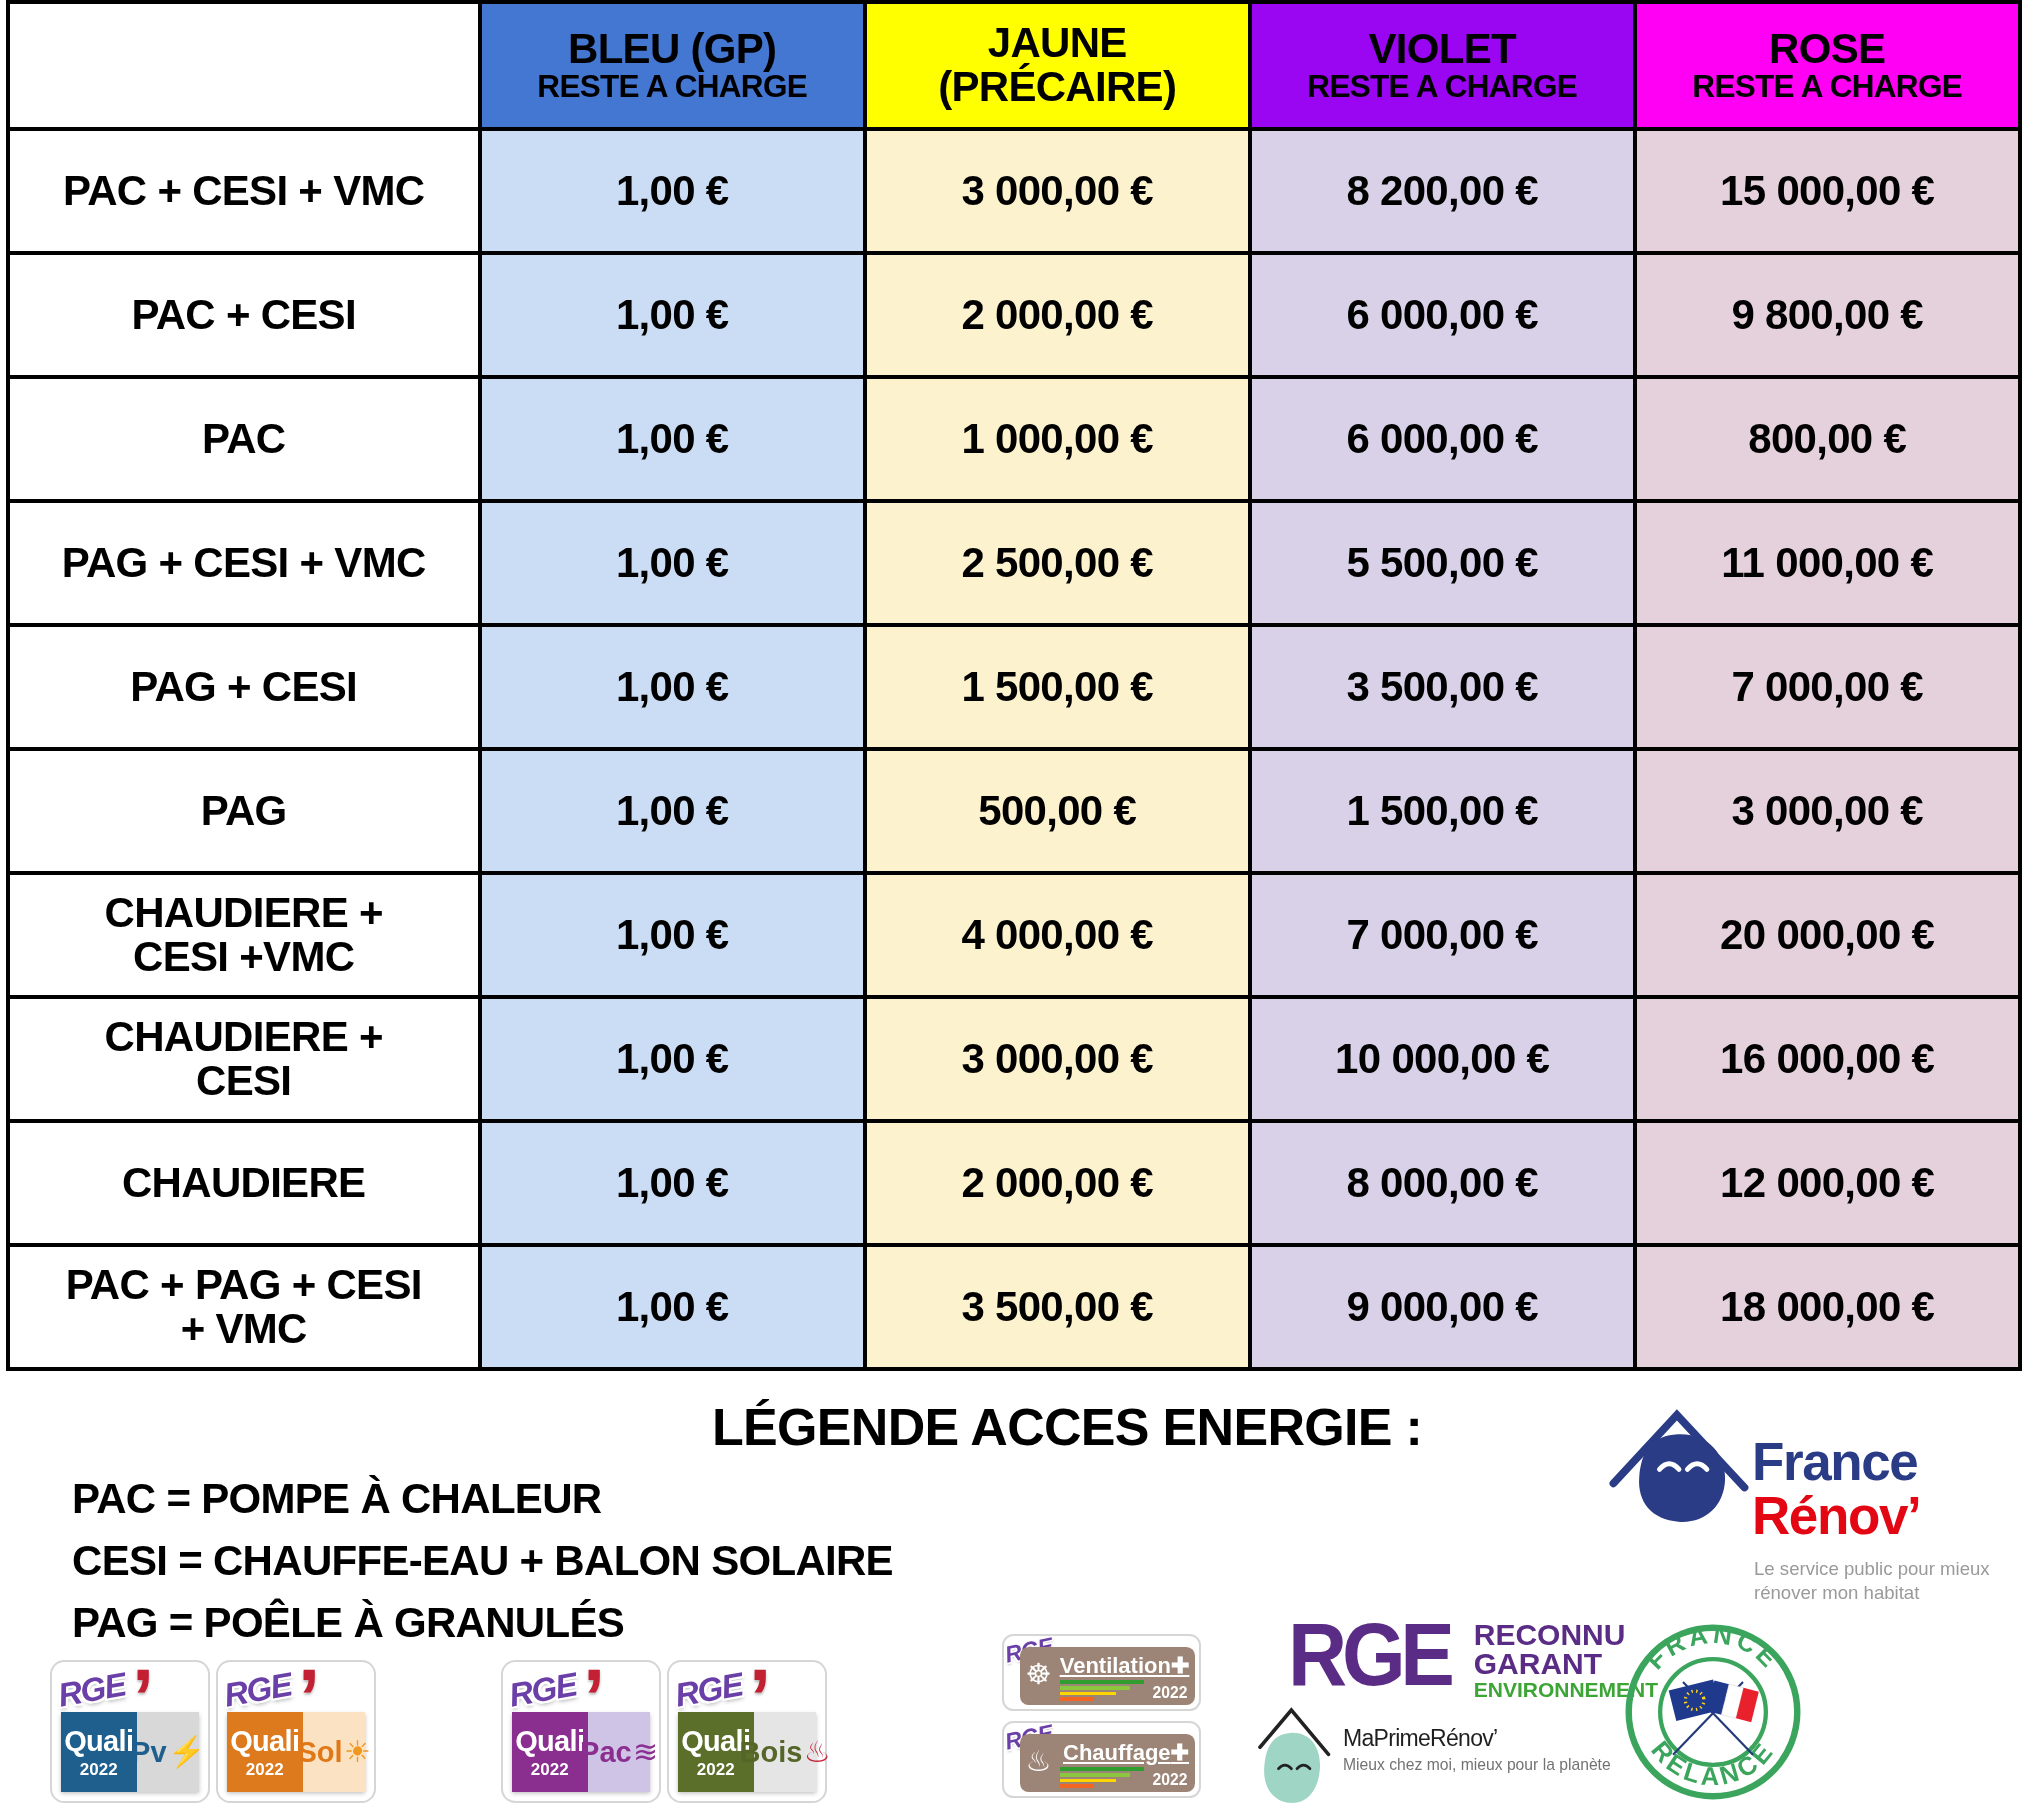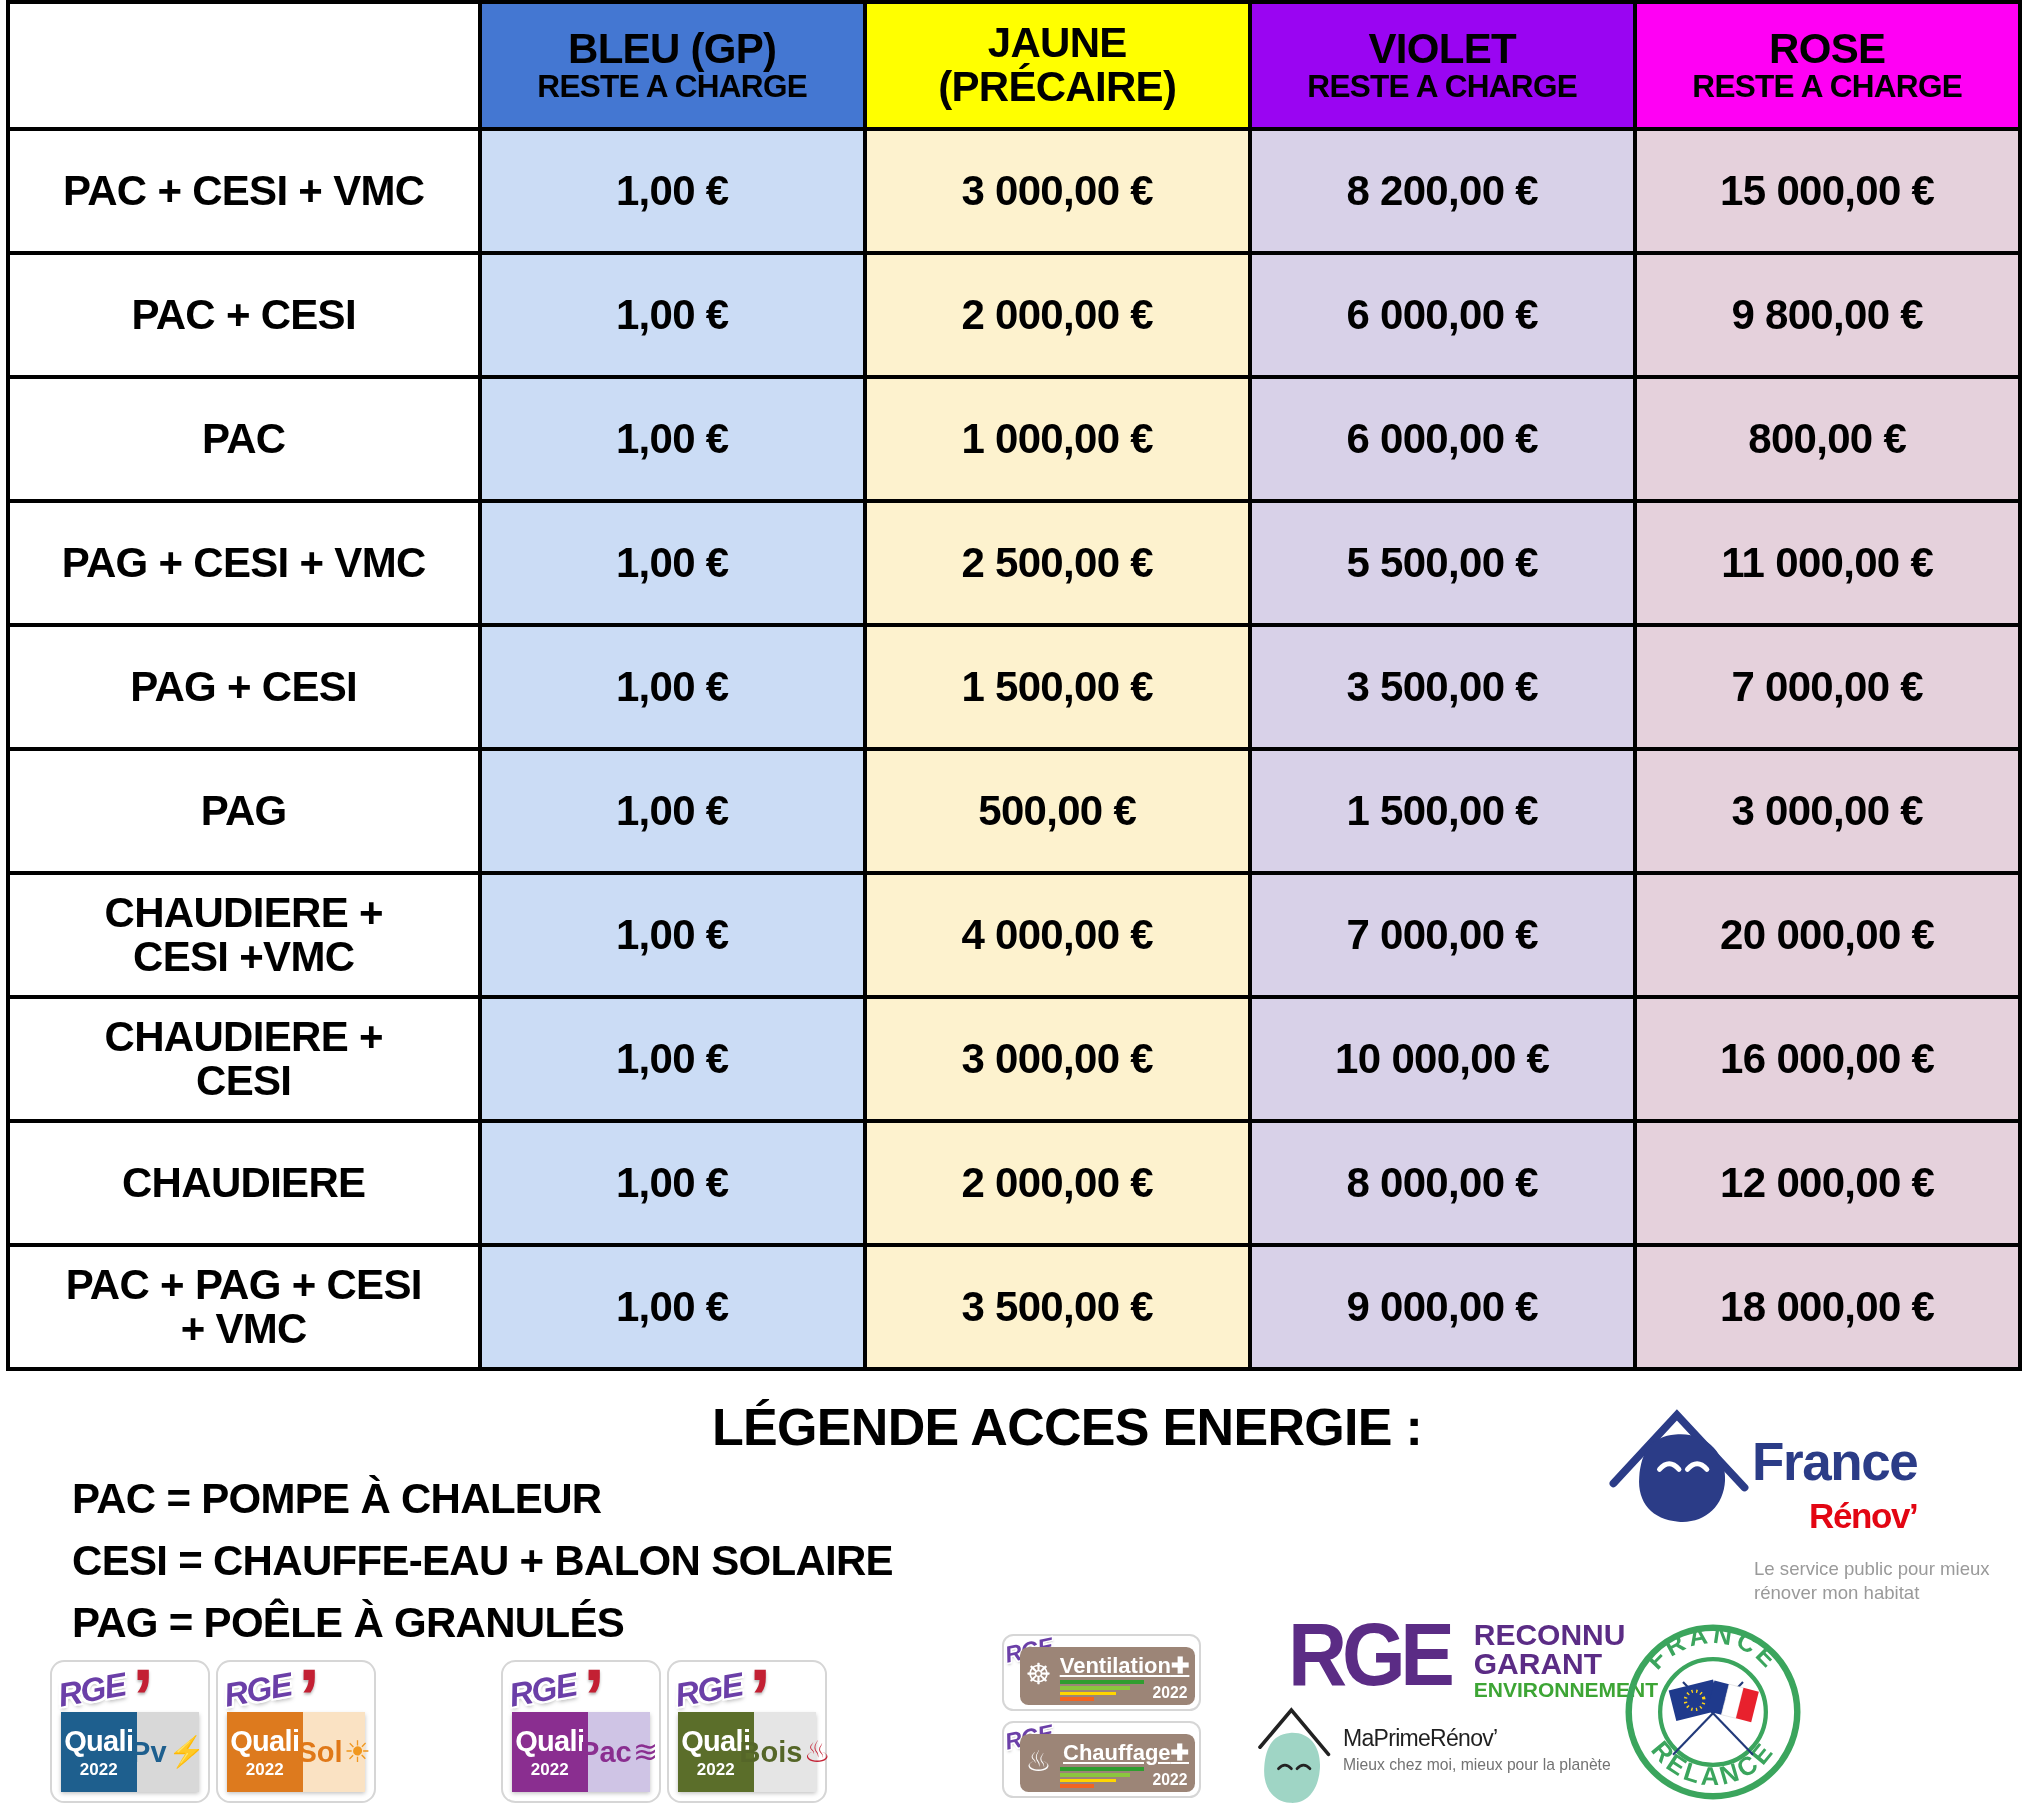--- a/index.html
+++ b/index.html
@@ -27,21 +27,21 @@
   td.c-rose{background:var(--rose_cell);}
 
   
   .legend-title{position:absolute;left:712px;top:1397px;font-size:52px;font-weight:bold;letter-spacing:-0.7px;}
   .legend-items{position:absolute;left:72px;top:1468px;font-size:42px;font-weight:bold;line-height:62px;letter-spacing:-0.7px;}
 
   
   .france-renov{position:absolute;left:1609px;top:1408px;width:408px;height:215px;}
   .fr-text{position:absolute;left:143px;top:27px;}
   .fr-n1{font-size:53px;font-weight:800;color:var(--renov_navy);line-height:54px;letter-spacing:-1.4px;}
-  .fr-n2{font-size:35px;font-weight:800;color:var(--renov_red);line-height:54px;letter-spacing:-1.4px;text-align:right;}
+  .fr-n2{font-size:53px;font-weight:800;color:var(--renov_red);line-height:54px;letter-spacing:-1.4px;}
   .fr-tag{position:absolute;left:145px;top:149px;font-size:18.6px;color:#9a9a9a;line-height:23.6px;}
 
   
   .qcard{position:absolute;top:1660px;width:160px;height:143px;background:#fff;border:2.1px solid #d6d6d6;
          border-radius:14.3px;box-sizing:border-box;}
   .q-rge{position:absolute;top:8.6px;left:5.7px;font-size:33px;font-weight:900;font-style:italic;
          color:#6b3fa8;transform:rotate(-10deg);letter-spacing:-1.4px;
          text-shadow:-2.1px -2.1px 0 #fff,2.1px -2.1px 0 #fff,-2.1px 2.1px 0 #fff,2.1px 2.1px 0 #fff,0 2.9px 4.3px rgba(0,0,0,.35);}
   .q-comma{position:absolute;top:-10px;left:80px;font-size:80px;font-weight:900;color:#c32033;
          text-shadow:0 2.1px 2.9px rgba(0,0,0,.3);}

